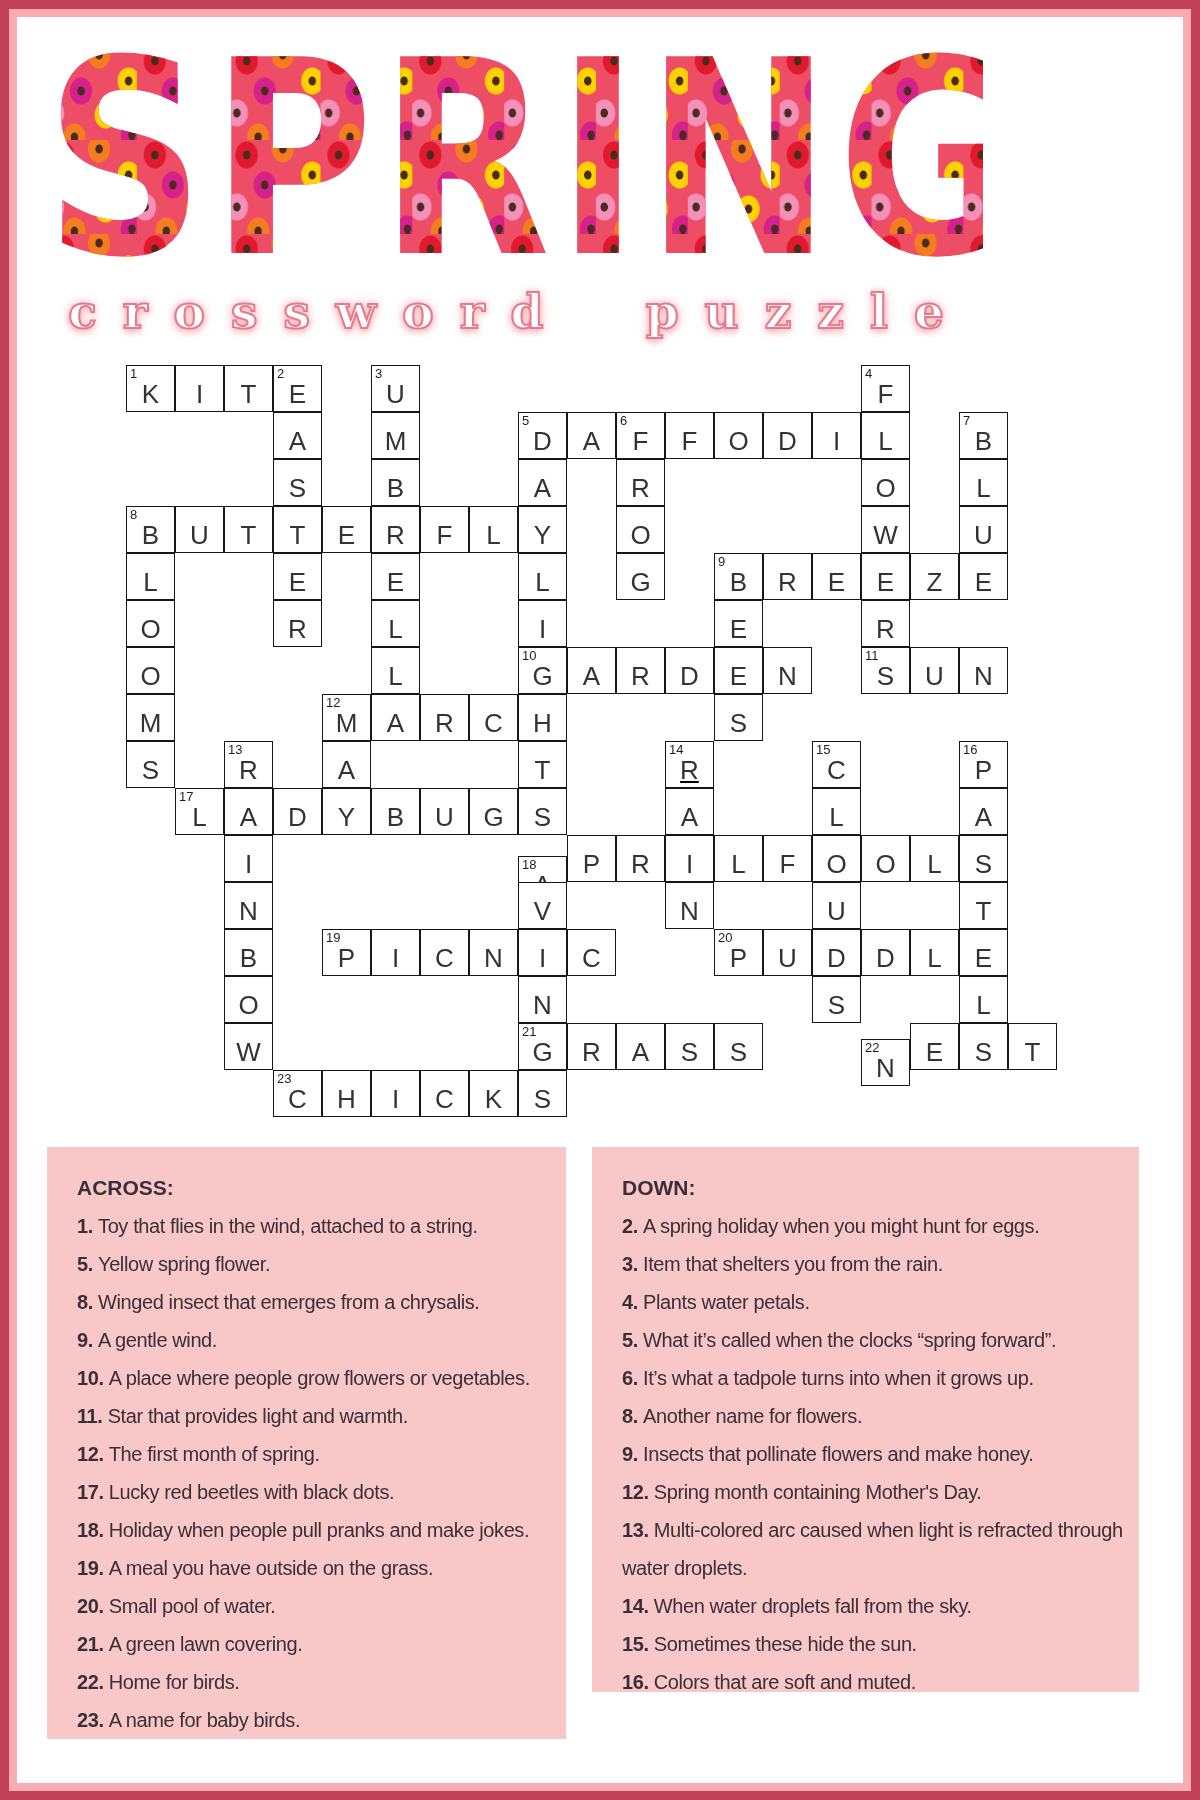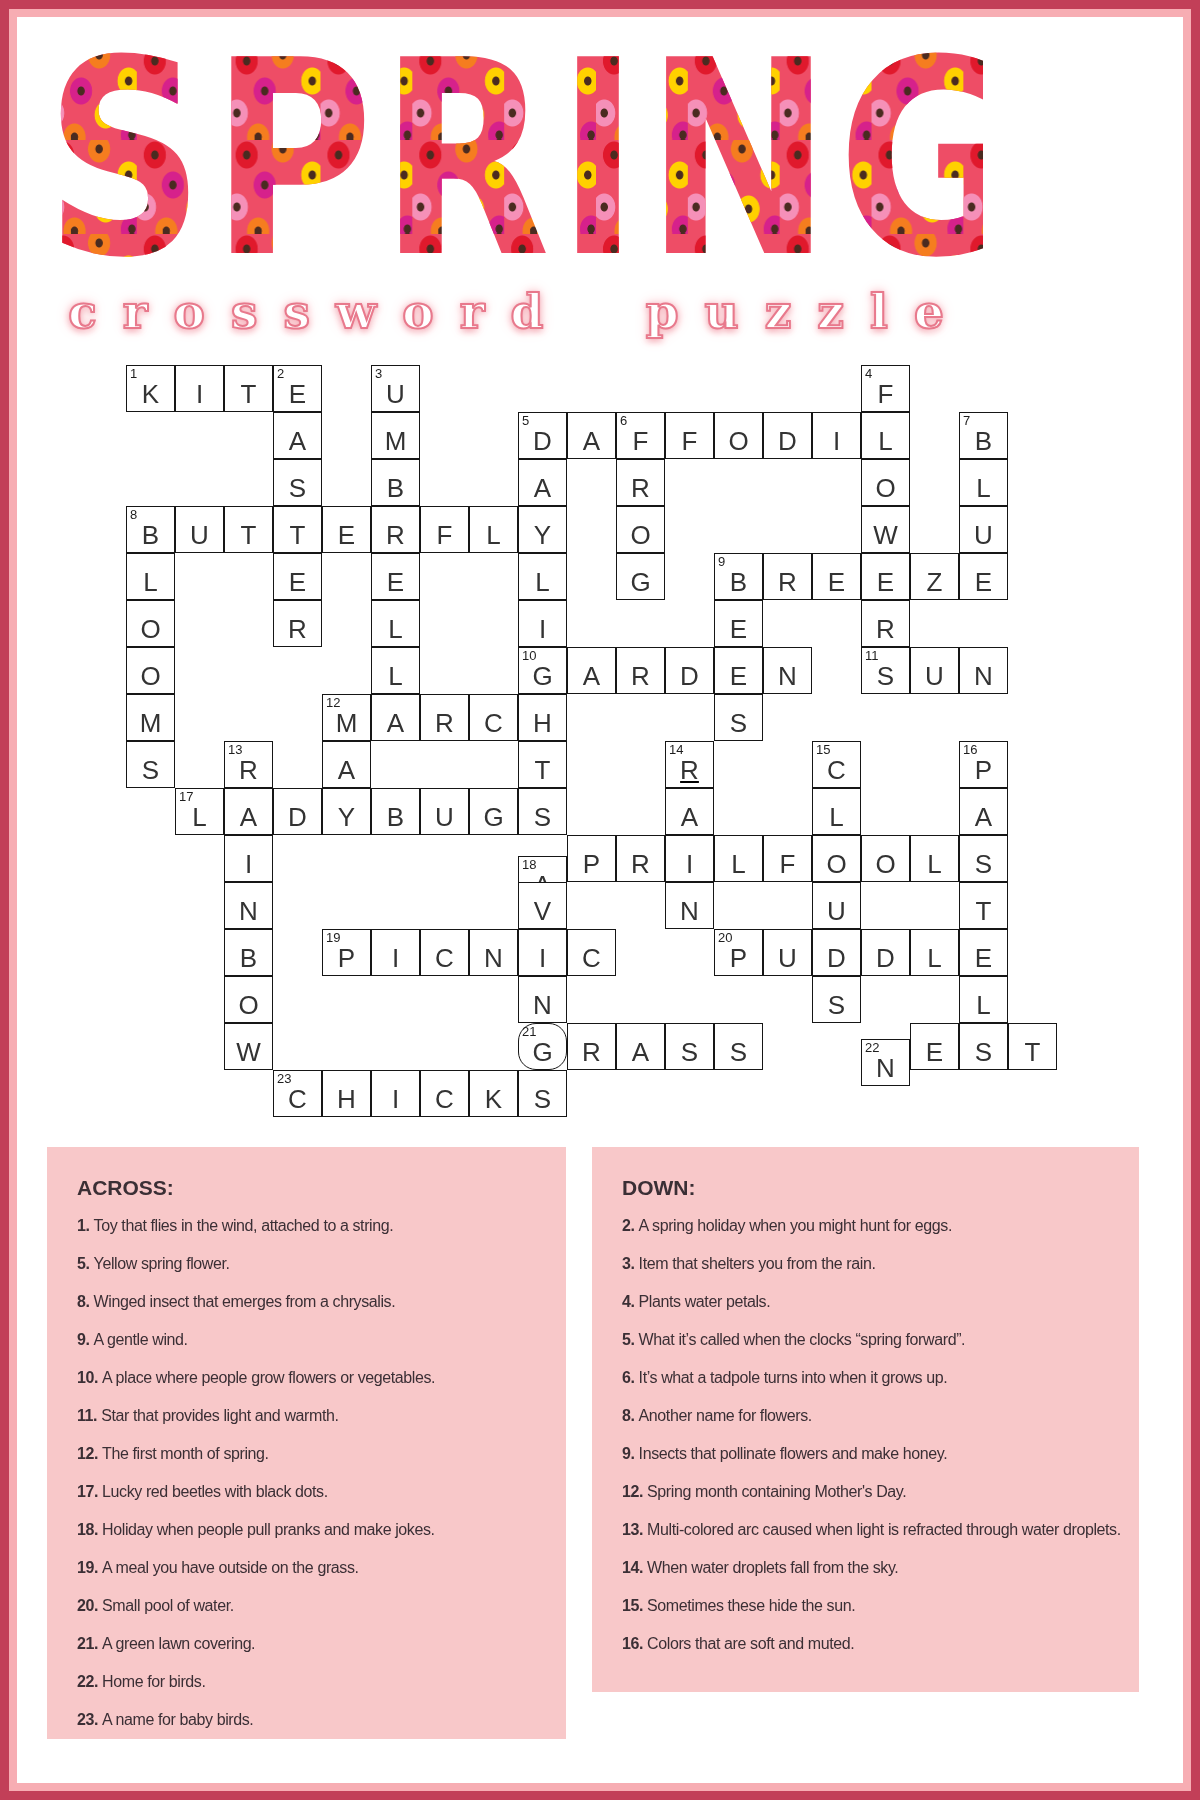--- a/index.html
+++ b/index.html
@@ -53,21 +53,21 @@
   .cell .num{
     position:absolute;top:1px;left:3px;font-size:13px;line-height:13px;
     color:var(--grid-number);padding:0
   }
 
   
   .panel{position:absolute;top:1130px;background:var(--panel-bg);padding:22px 8px 0 30px;color:var(--clue-text)}
   .panel.across{left:30px;width:519px;height:592px}
   .panel.down{left:575px;width:547px;height:545px}
   .panel h2{font-size:21px;line-height:38px;font-weight:bold;letter-spacing:0}
-  .clue{font-size:16px;line-height:38px;letter-spacing:-0.4px}
+  .clue{font-size:20px;line-height:38px;letter-spacing:-0.4px}
   .clue .clue-num{font-weight:bold}
 </style>
 </head>
 <body>
 
 <div class="page">
   <div class="frame">
     <div class="content">
 
       <h1 class="title">SPRING</h1>
@@ -454,21 +454,21 @@
           </div>
           <div class="cell" style="left: 686px; top: 611px;">
             <span class="ch">S</span>
           </div>
           <div class="cell" style="left: 833px; top: 611px;">
             <span class="ch">L</span>
           </div>
           <div class="cell" style="left: 98px; top: 658px;">
             <span class="ch">W</span>
           </div>
-          <div class="cell" style="left: 392px; top: 658px; border-radius: 18px;">
+          <div class="cell" style="left: 392px; top: 658px;">
             <span class="num">21</span>
             <span class="ch">G</span>
           </div>
           <div class="cell" style="left: 441px; top: 658px;">
             <span class="ch">R</span>
           </div>
           <div class="cell" style="left: 490px; top: 658px;">
             <span class="ch">A</span>
           </div>
           <div class="cell" style="left: 539px; top: 658px;">

